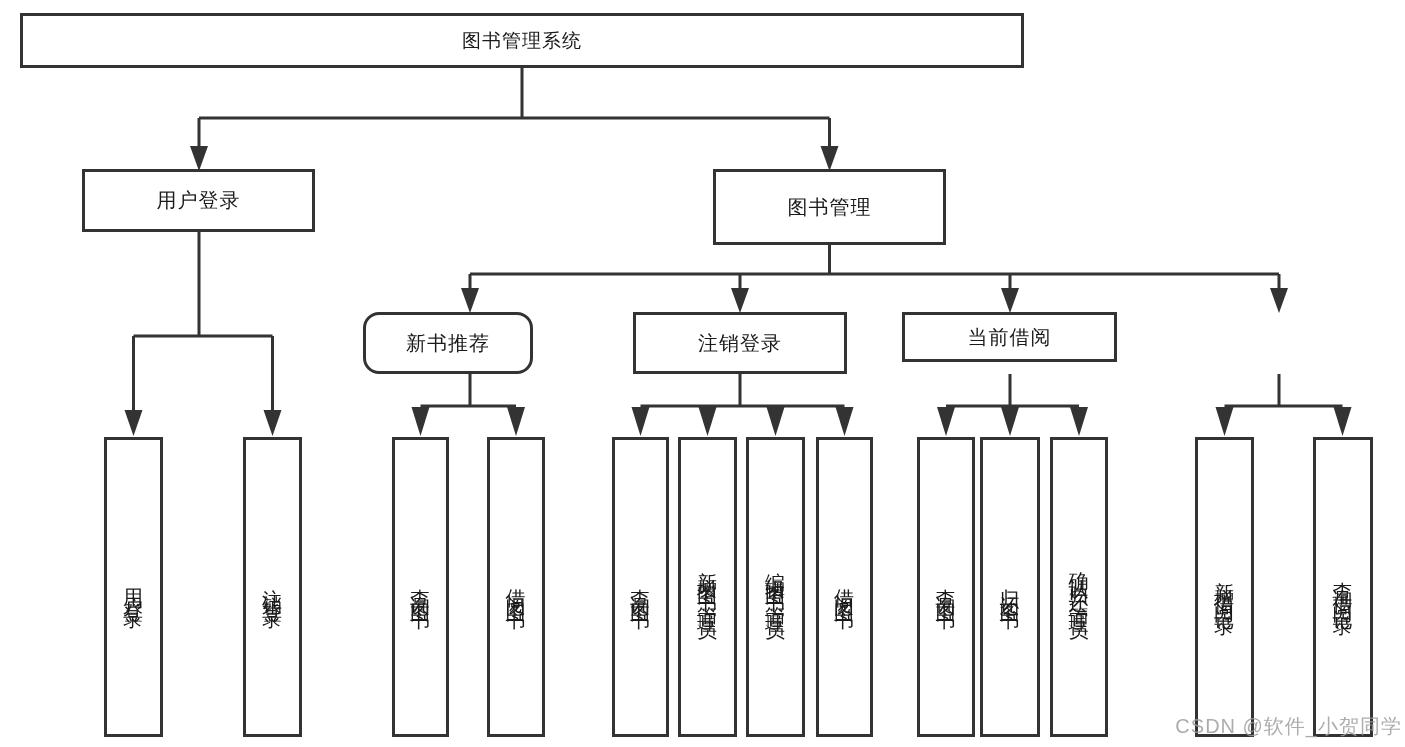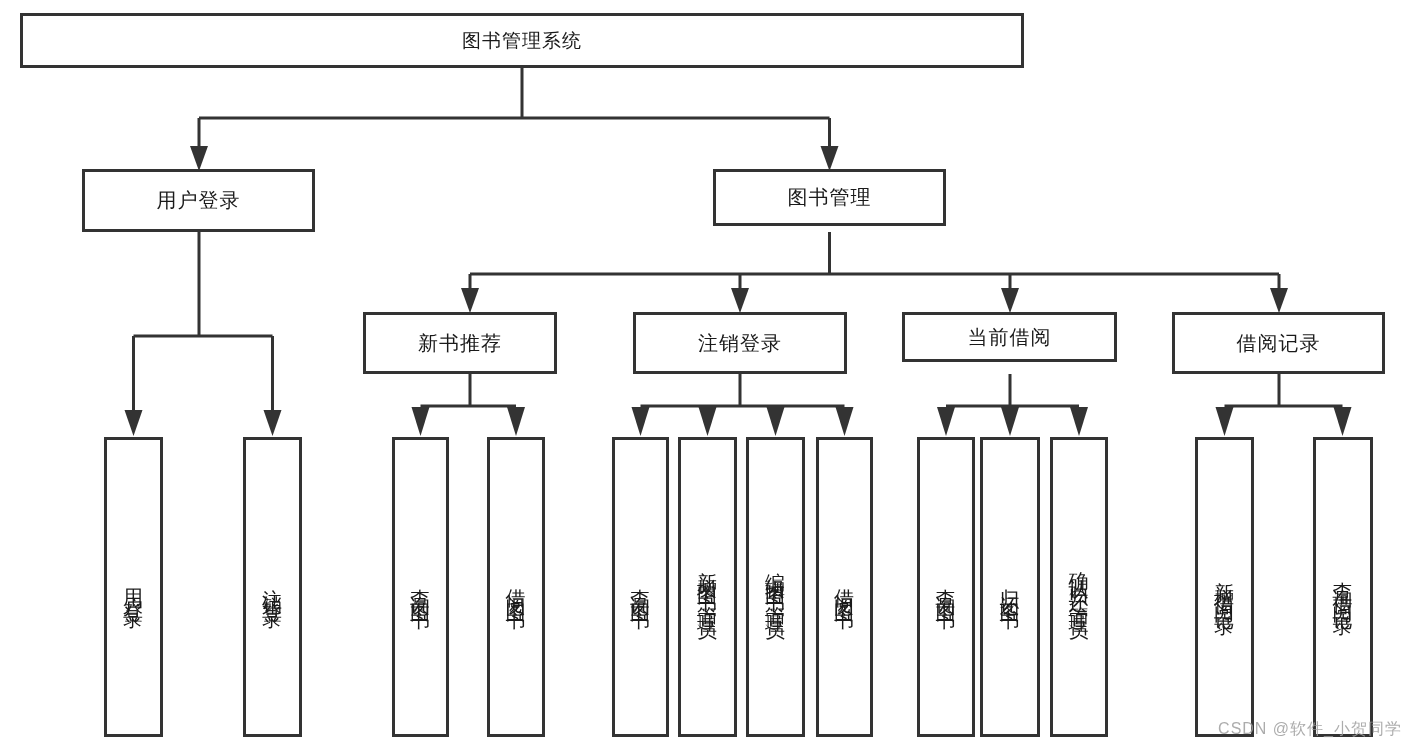--- a/index.html
+++ b/index.html
@@ -29,21 +29,21 @@
     writing-mode:vertical-rl;
     text-orientation:upright;
     font-size:20px;
     letter-spacing:7px;
     line-height:1;
     white-space:nowrap;
   }
   .watermark{
     position:absolute;
     right:12px;bottom:7px;
-    font-size:16px;
+    font-size:20px;
     color:rgba(158,158,158,0.85);
     letter-spacing:1px;
     white-space:nowrap;
     z-index:5;
   }
 </style>
 </head>
 <body>
 
 <div id="canvas">
@@ -98,35 +98,32 @@
     </g>
   </svg>
 
   <div class="box root" style="left:20px;top:13px;width:1004px;height:55px;">
     <span class="hlabel">图书管理系统</span>
   </div>
 
   <div class="box" style="left:82px;top:169px;width:233px;height:63px;">
     <span class="hlabel">用户登录</span>
   </div>
-  <div class="box" style="left:713px;top:169px;width:233px;height:57px;">
+  <div class="box" style="left:713px;top:169px;width:233px;height:76px;">
     <span class="hlabel">图书管理</span>
   </div>
 
-  <div class="box" style="left:363px;top:312px;width:194px;height:62px;">
+  <div class="box" style="left:363px;top:312px;width:170px;height:62px;border-radius:16px;">
     <span class="hlabel">新书推荐</span>
   </div>
   <div class="box" style="left:633px;top:312px;width:214px;height:62px;">
     <span class="hlabel">注销登录</span>
   </div>
   <div class="box" style="left:902px;top:312px;width:215px;height:50px;">
     <span class="hlabel">当前借阅</span>
-  </div>
-  <div class="box" style="left:1172px;top:312px;width:213px;height:62px;">
-    <span class="hlabel">借阅记录</span>
   </div>
 
   <div class="box leaf" style="left:104px;top:437px;width:59px;height:300px;">
     <span>用户登录</span>
   </div>
   <div class="box leaf" style="left:243px;top:437px;width:59px;height:300px;">
     <span>注销登录</span>
   </div>
 
   <div class="box leaf" style="left:392px;top:437px;width:57px;height:300px;">

